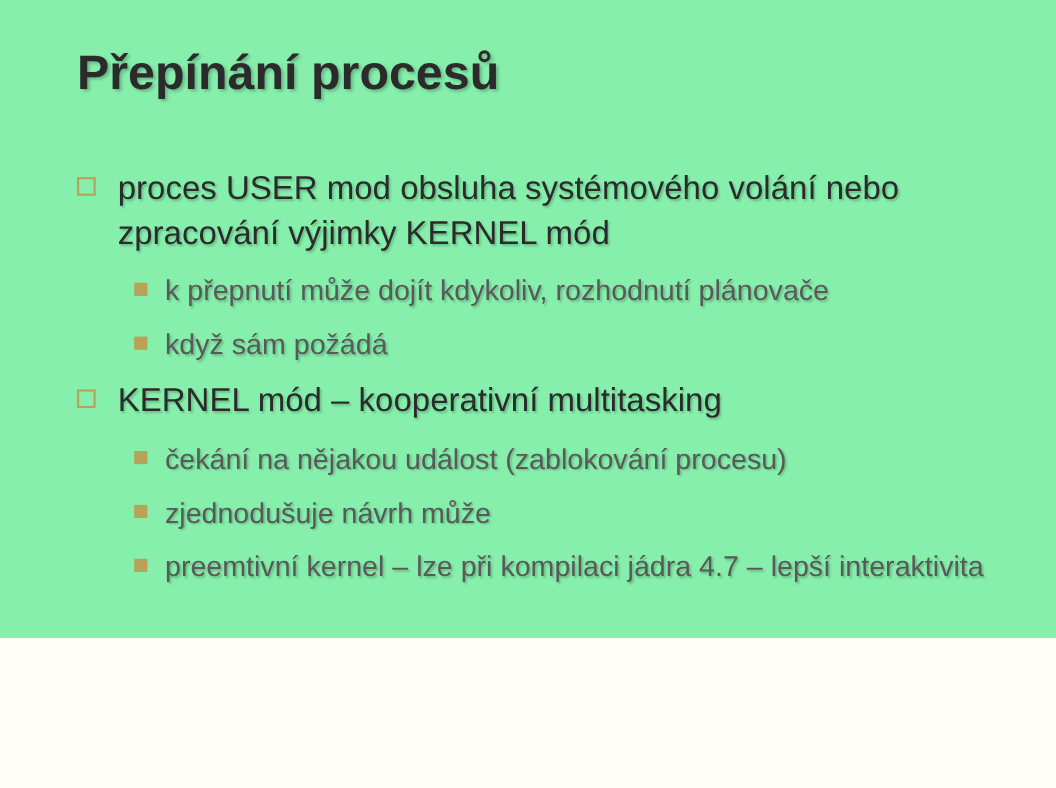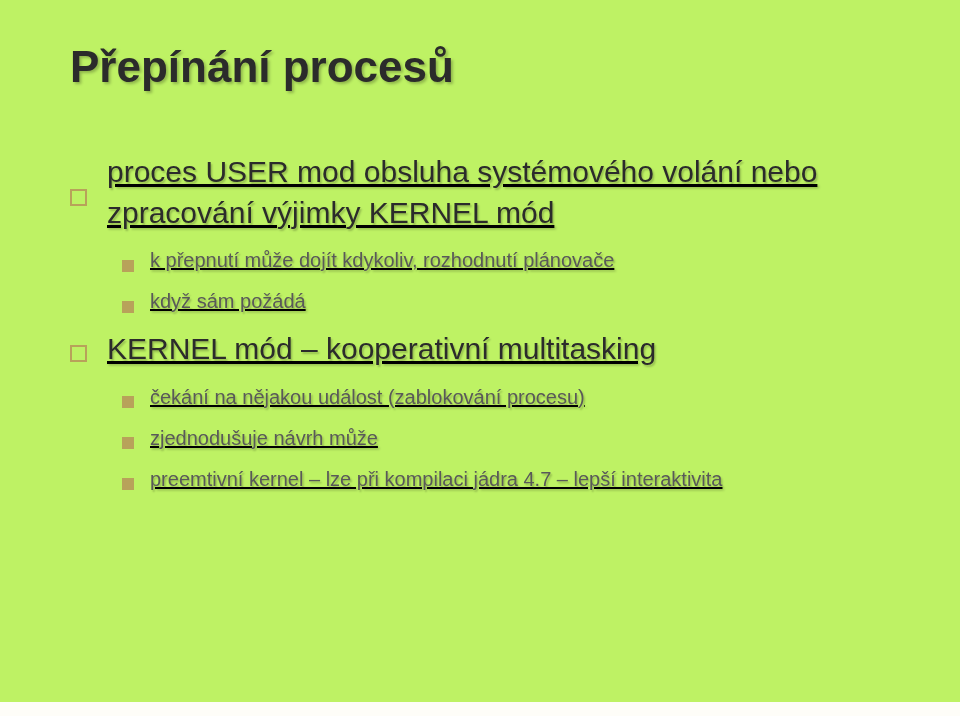--- a/index.html
+++ b/index.html
@@ -6,38 +6,37 @@
     margin: 0;
     padding: 0;
     width: 960px;
     height: 716px;
     background: #fefdf8;
     font-family: Arial, Helvetica, sans-serif;
     overflow: hidden;
   }
   .slide {
     width: 960px;
-    height: 702px;
-    background: #bef264;
+    height: 580px;
+    background: #86efac;
     position: relative;
     box-sizing: border-box;
     padding: 42px 60px 62px 70px;
   }
   .title {
     font-size: 44px;
     font-weight: bold;
     color: #2b2b2b;
     margin: 0 0 60px 0;
     text-shadow: 2px 2px 3px rgba(0,0,0,0.25);
   }
   .item {
     display: flex;
-    align-items: center;
+    align-items: flex-start;
     margin-bottom: 14px;
-    text-decoration: underline;
   }
   .bullet-sq {
     width: 17px;
     height: 17px;
     border: 2px solid #b8a25a;
     margin-top: 9px;
     margin-right: 20px;
     flex: 0 0 auto;
     box-sizing: border-box;
   }
@@ -52,21 +51,21 @@
   .lvl1 {
     font-size: 30px;
     color: #2b2b2b;
     line-height: 1.35;
     text-shadow: 1.5px 1.5px 2px rgba(0,0,0,0.22);
   }
   .lvl2 {
     margin-left: 52px;
   }
   .lvl2 .txt {
-    font-size: 20px;
+    font-size: 26px;
     color: #595959;
     line-height: 1.35;
     text-shadow: 1.5px 1.5px 2px rgba(0,0,0,0.22);
   }
 </style>
 </head>
 <body>
 
 <div class="slide">
   <h1 class="title">Přepínání procesů</h1>

